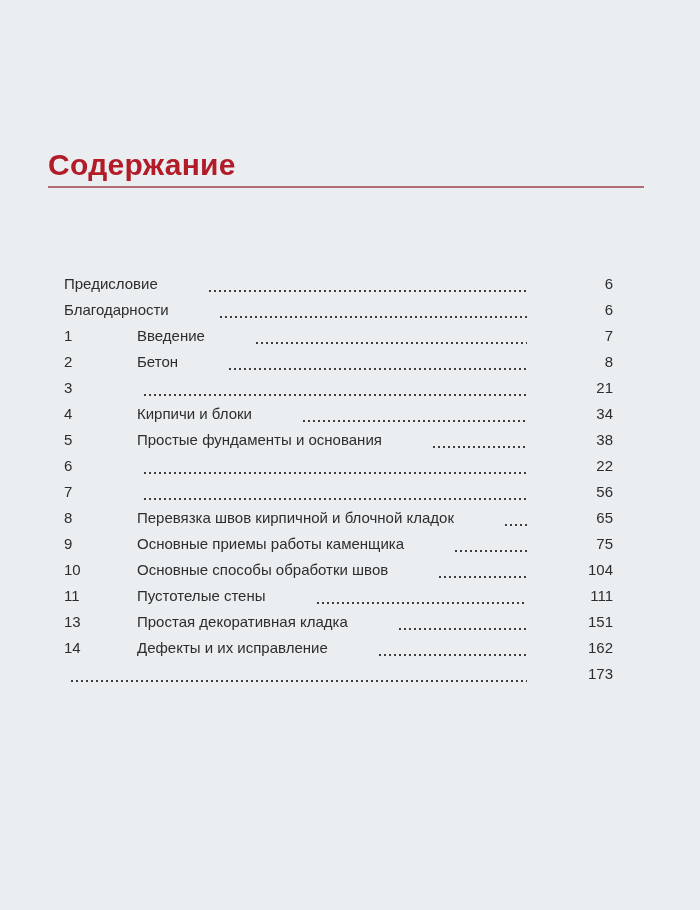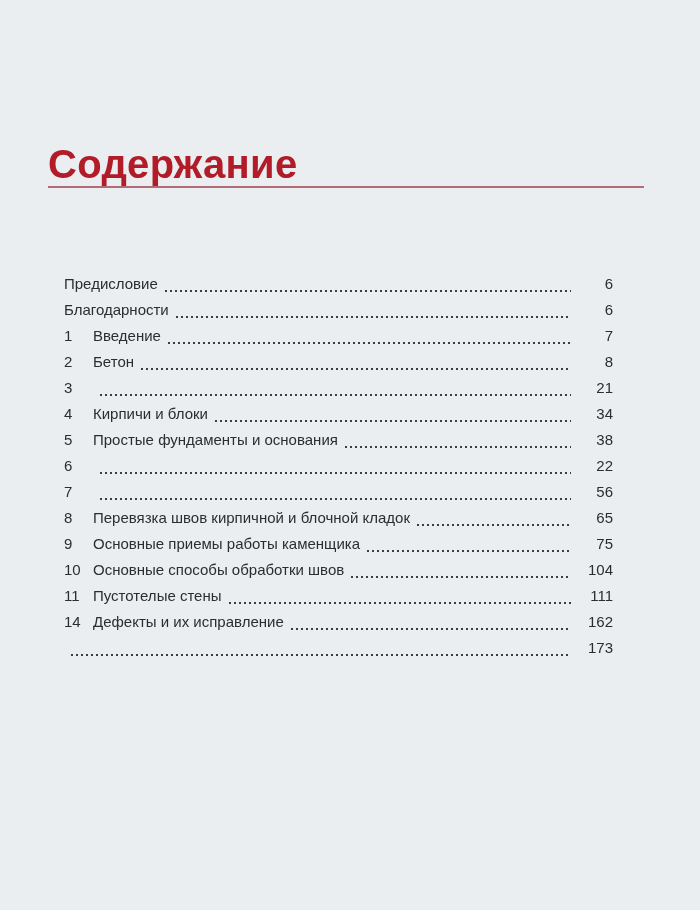--- a/index.html
+++ b/index.html
@@ -10,39 +10,40 @@
     height: 910px;
     margin: 0 auto;
     background: var(--bg, #eaeef1);
     font-family: "Liberation Sans", sans-serif;
     color: var(--text, #2d2d2d);
     overflow: hidden;
   }
   .content { margin: 0 56px 0 48px; }
   .title {
     padding-top: 146px;
-    font-size: 40px;
+    font-size: 30px;
     line-height: 37px;
     font-weight: bold;
     letter-spacing: 0.3px;
     color: var(--accent, #b21b28);
   }
   .rule {
     height: 2px;
     margin-top: 3px;
     background: var(--rule, #b26c76);
   }
   .toc { margin: 83px 31px 0 16px; }
   .row {
     display: flex;
     align-items: baseline;
     height: 26px;
     line-height: 26px;
     font-size: 15px;
     white-space: nowrap;
+    gap: 44px;
   }
   .num { flex: 0 0 29px; }
   .entry-title { flex: 0 0 auto; }
   .dots {
     flex: 1 1 auto;
     height: 2px;
     align-self: flex-end;
     margin: 0 0 5px 7px;
     background-image: repeating-linear-gradient(
       to right,
@@ -142,20 +143,26 @@
   </div>
 
   <div class="row">
     <span class="num">11</span>
     <span class="entry-title">Пустотелые стены</span>
     <span class="dots"></span>
     <span class="pg">111</span>
   </div>
 
 
+  <div class="row">
+    <span class="num">13</span>
+    <span class="entry-title">Простая декоративная кладка</span>
+    <span class="dots"></span>
+    <span class="pg">151</span>
+  </div>
 
   <div class="row">
     <span class="num">14</span>
     <span class="entry-title">Дефекты и их исправление</span>
     <span class="dots"></span>
     <span class="pg">162</span>
   </div>
 
   <div class="row">
 

